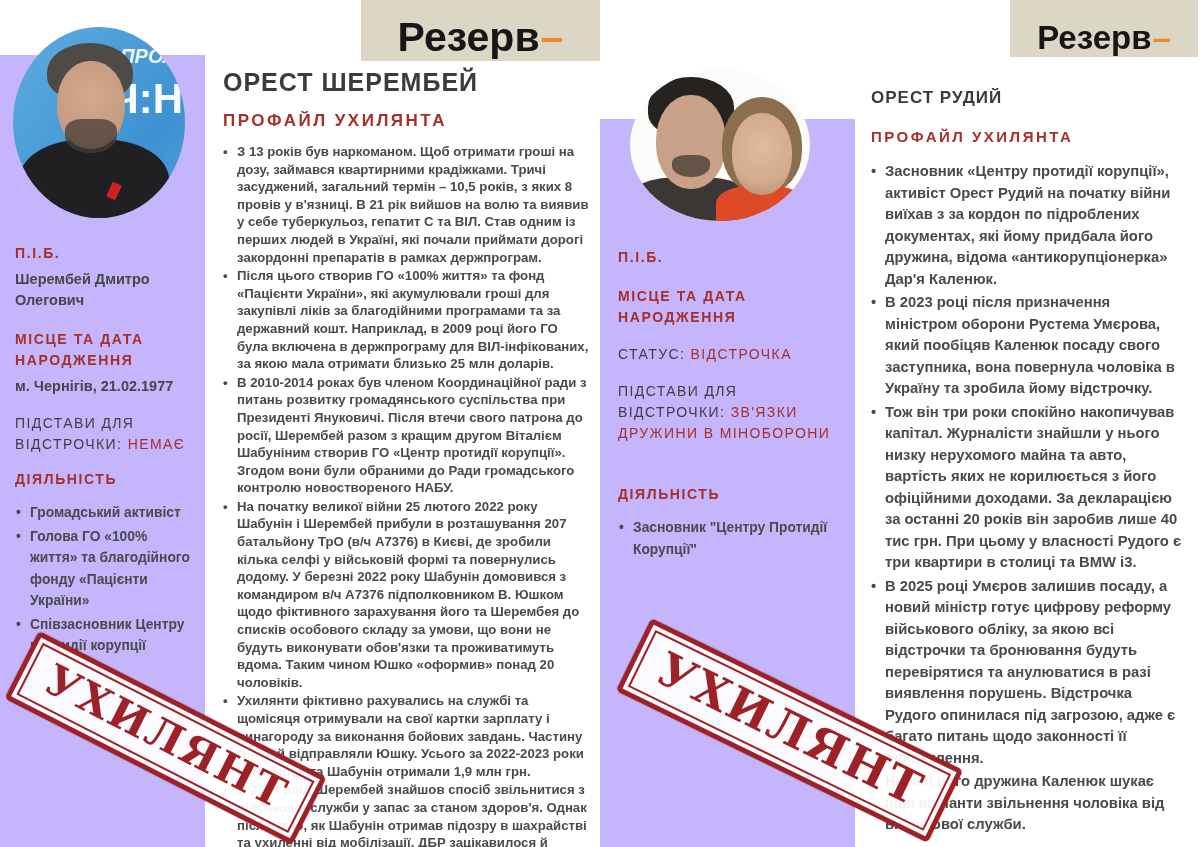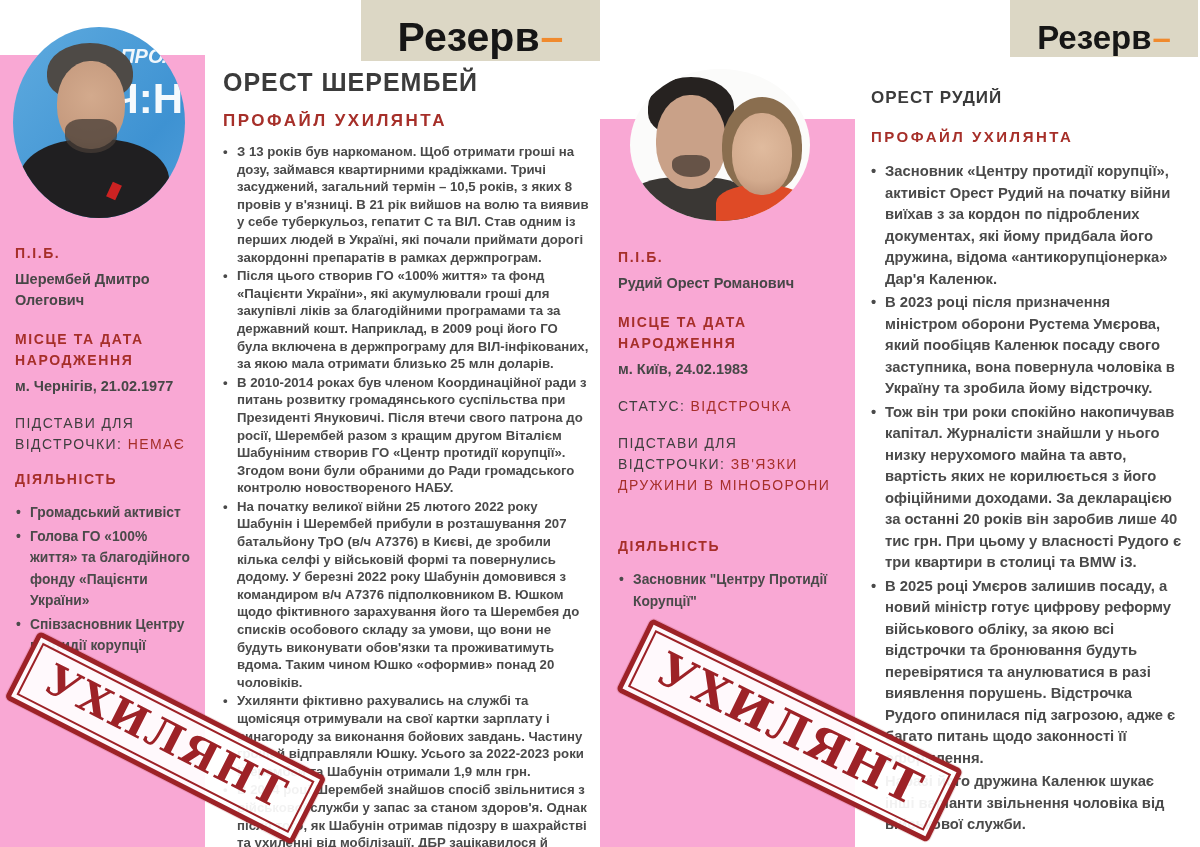--- a/index.html
+++ b/index.html
@@ -1,19 +1,19 @@
 <!DOCTYPE html>
 <html><head>
 <meta charset="utf-8">
 <style>
   html,body{margin:0;padding:0;background:#ffffff;}
   .page{position:relative;width:1200px;height:847px;background:#ffffff;overflow:hidden;
         font-family:"Liberation Sans",sans-serif;color:#444;}
   
-  .sidebar{position:absolute;background:#f9a8d4;}
+  .sidebar{position:absolute;background:#c4b5fd;}
   .sidebar-left{left:0;top:55px;width:205px;height:792px;}
   .sidebar-mid{left:600px;top:119px;width:255px;height:728px;}
   .main-col{position:absolute;top:0;background:transparent;}
   .main-left{left:205px;width:397px;padding:68px 12px 0 16px;box-sizing:border-box;}
   .main-right{left:855px;width:345px;padding:88px 14px 0 14px;box-sizing:border-box;}
   
   .logo{position:absolute;top:0;background:#dcd7c5;display:flex;align-items:flex-end;justify-content:center;
         font-weight:bold;color:#161616;}
   .logo-left{left:361px;width:239px;height:61px;font-size:41px;}
   .logo-right{left:1010px;width:188px;height:57px;font-size:33px;}
@@ -94,23 +94,21 @@
           <li><span class="dot">•</span><span>Громадський активіст</span></li>
           <li><span class="dot">•</span><span>Голова ГО «100% життя» та благодійного фонду «Пацієнти України»</span></li>
           <li><span class="dot">•</span><span>Співзасновник Центру протидії корупції</span></li>
         </ul>
     </div>
   </div>
 
   <div class="sidebar sidebar-mid">
     <div class="sb">
       <div class="side-label">П.І.Б.</div>
-      <div class="side-value">Рудий Орест Романович</div>
       <div class="side-label mt18">МІСЦЕ ТА ДАТА НАРОДЖЕННЯ</div>
-      <div class="side-value">м. Київ, 24.02.1983</div>
       <div class="kv mt16">
         <span class="k">СТАТУС:</span>
         <span class="v">ВІДСТРОЧКА</span>
       </div>
       <div class="kv mt16">
         <span class="k">ПІДСТАВИ ДЛЯ ВІДСТРОЧКИ:</span>
         <span class="v">ЗВ'ЯЗКИ ДРУЖИНИ В МІНОБОРОНИ</span>
       </div>
       <div class="side-label mt40">ДІЯЛЬНІСТЬ</div>
       <ul class="slist">

